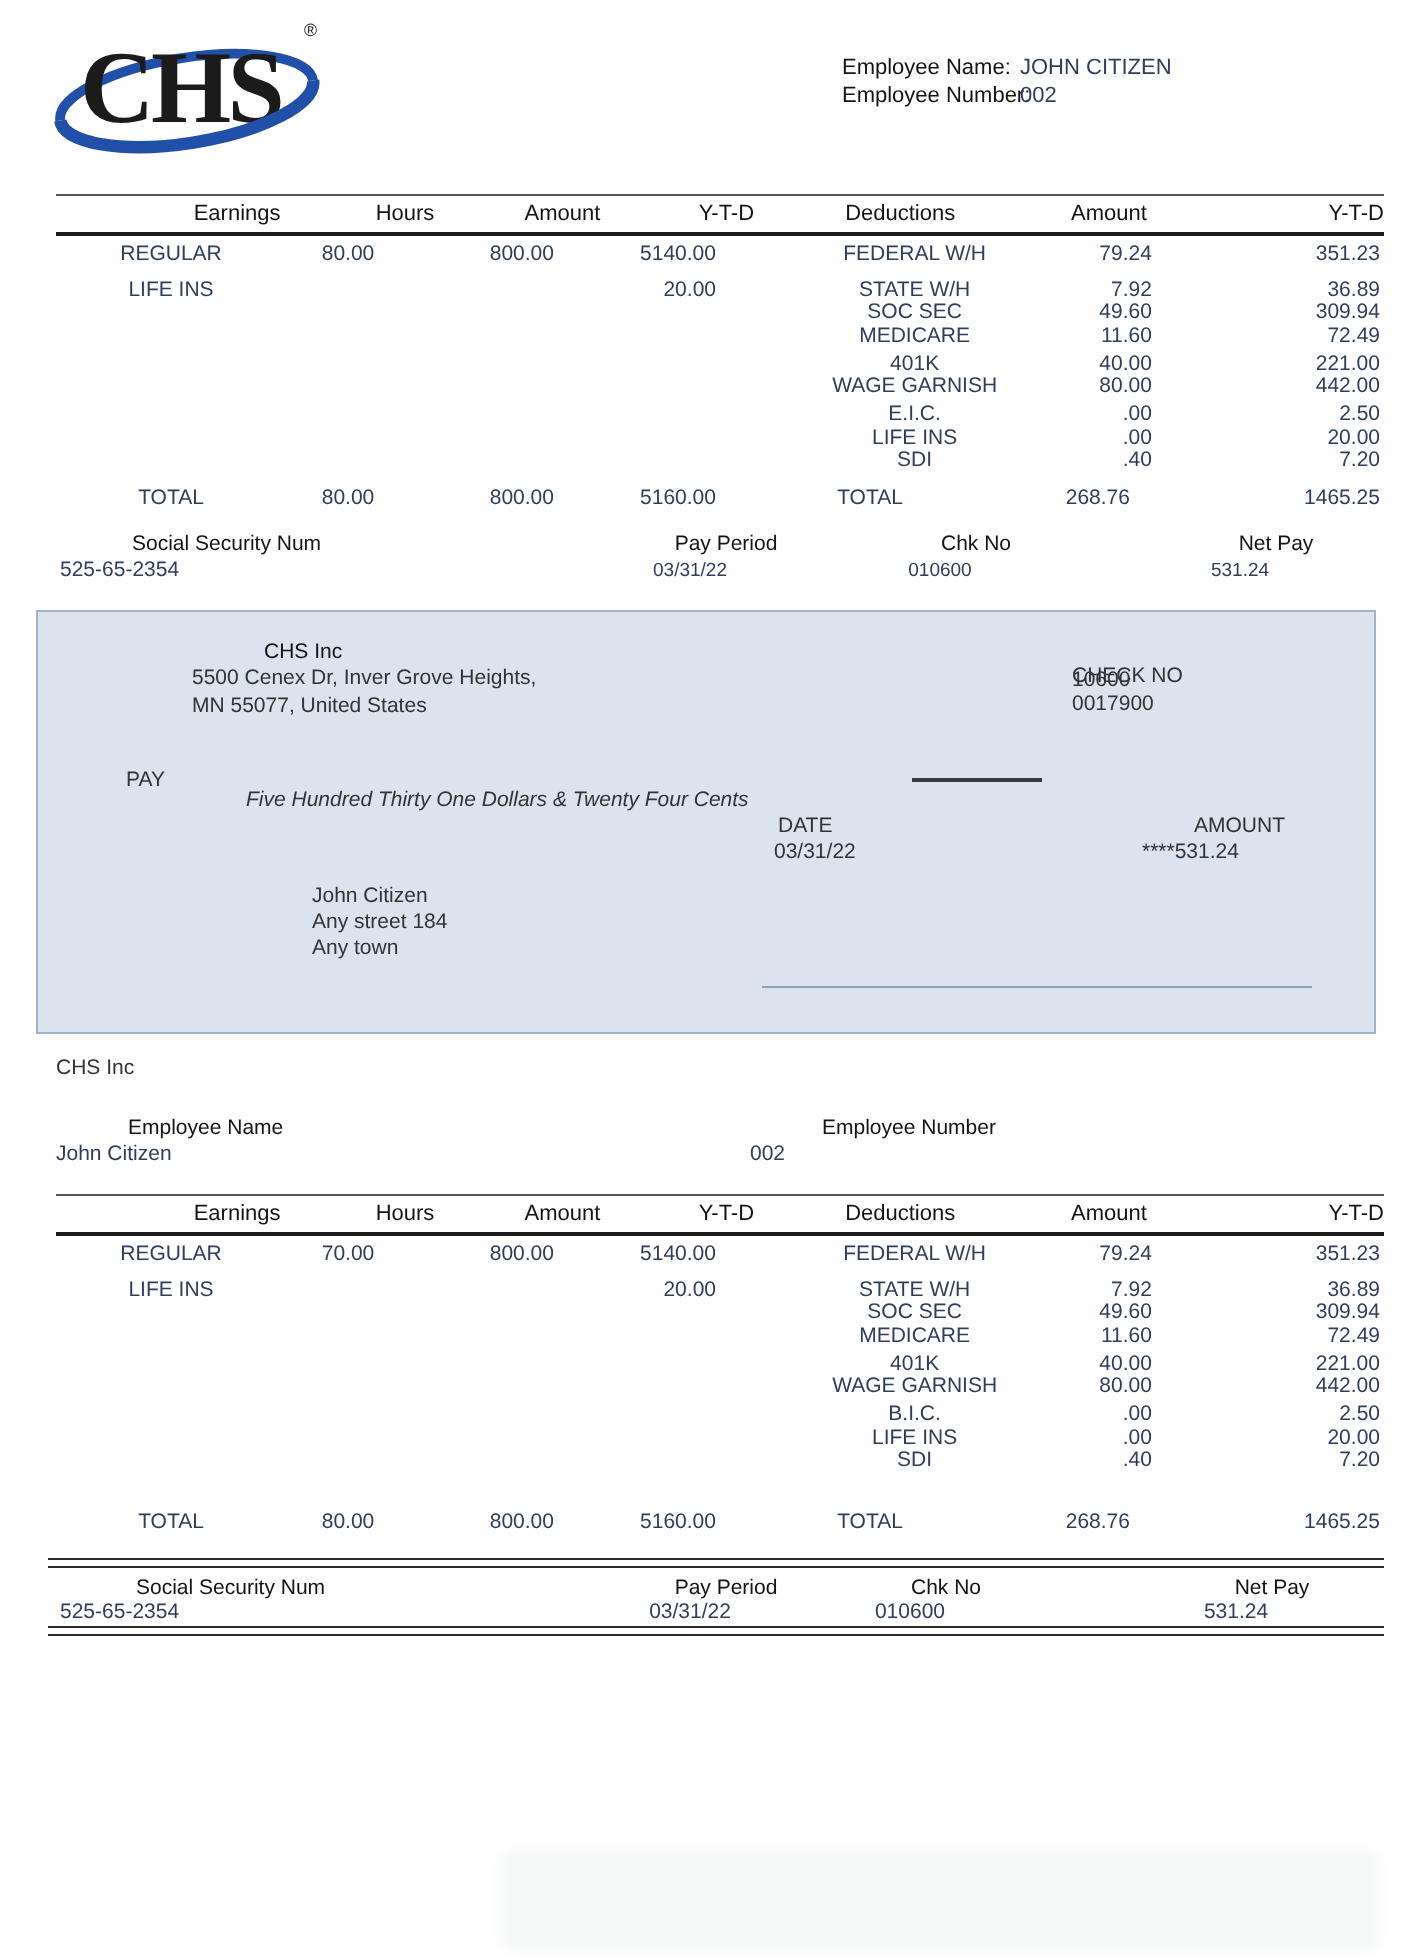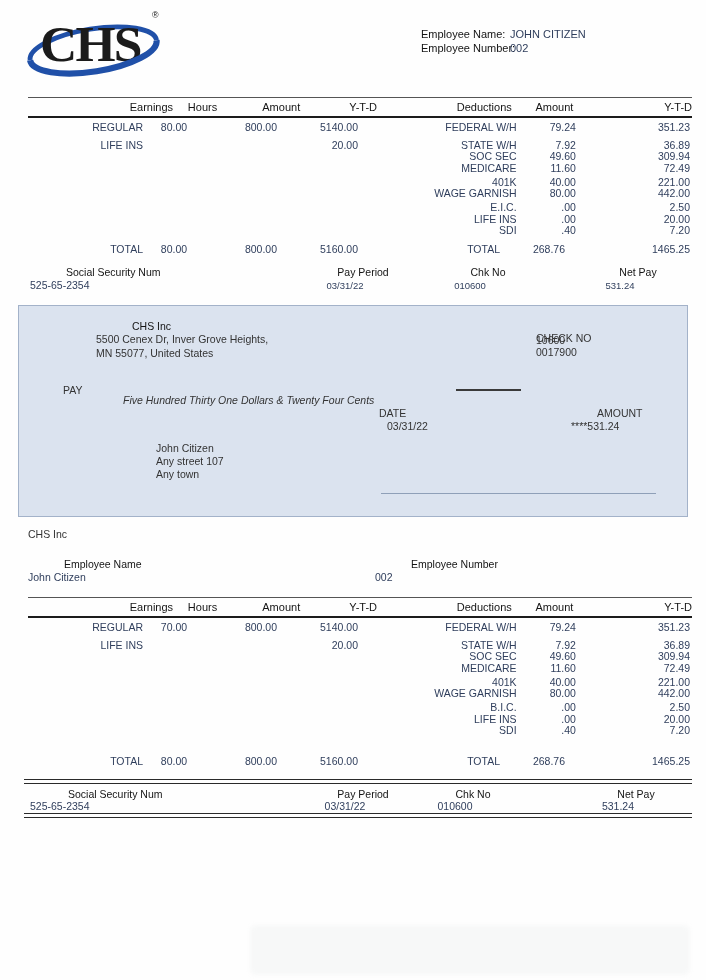--- a/index.html
+++ b/index.html
@@ -17,26 +17,26 @@
   .blue { color:#2f3e5c; }
   .dark { color:#333; }
 
   
   .hline  { position:absolute; height:1px; background:#555; }
   .hthick { position:absolute; height:2px; background:#1c1c1c; }
   .dline  { position:absolute; height:5px; border-top:1.6px solid #2a2a2a; border-bottom:1.6px solid #2a2a2a; }
 
   
   .frow { display:flex; align-items:baseline; }
-  .c-elabel { width:115px; text-align:right; }
+  .c-elabel { width:115px; text-align:center; }
   .c-hours  { width:62px;  text-align:center; }
   .c-amt    { width:72px;  text-align:right; }
   .c-ytd    { width:81px;  text-align:right; }
   .c-sp     { width:12px; }
-  .c-dlabel { width:130px; text-align:right; }
+  .c-dlabel { width:130px; text-align:center; }
   .c-damt   { width:65px;  text-align:right; }
   .c-dytd   { width:125px; text-align:right; }
 
   .erow { height:11.5px; }
   .drow { height:11.5px; display:flex;padding-left:28px; }
   .gap6 { margin-top:6px; }
   .gap3 { margin-top:2.5px; }
 
   
   .check-box {
@@ -175,27 +175,27 @@
     <div class="abs t105 dark" style="left:77px;top:41px;">MN 55077, United States</div>
 
     <div class="abs t105 dark" style="left:517px;top:28px;">10600</div>
     <div class="abs t105 dark" style="left:517px;top:26px;">CHECK NO</div>
     <div class="abs t105 dark" style="left:517px;top:40px;">0017900</div>
 
     <div class="abs t105 dark" style="left:44px;top:78px;">PAY</div>
     <div class="abs t105 dark italic" style="left:104px;top:88px;">Five Hundred Thirty One Dollars &amp; Twenty Four Cents</div>
     <div class="dash-line" style="left:437px;top:83px;width:65px;"></div>
 
-    <div class="abs t105 dark" style="left:360px;top:101px;">DATE</div>
+    <div class="abs t105 dark" style="left:370px;top:101px;">DATE</div>
     <div class="abs t105 dark" style="left:368px;top:114px;">03/31/22</div>
     <div class="abs t105 dark" style="left:578px;top:101px;">AMOUNT</div>
     <div class="abs t105 dark" style="left:552px;top:114px;">****531.24</div>
 
     <div class="abs t105 dark" style="left:137px;top:136px;">John Citizen</div>
-    <div class="abs t105 dark" style="left:137px;top:149px;">Any street 107</div>
+    <div class="abs t105 dark" style="left:137px;top:149px;">Any street 184</div>
     <div class="abs t105 dark" style="left:137px;top:162px;">Any town</div>
 
     <div class="sig-line" style="left:362px;top:187px;width:275px;"></div>
   </div>
 
   <div class="abs t105 dark" style="left:28px;top:528px;">CHS Inc</div>
 
   <div class="abs t105 bold" style="left:28px;top:558px;">Employee Name</div>
   <div class="abs t105" style="left:28px;top:571px;">John Citizen</div>
   <div class="abs t105 bold" style="left:375px;top:558px;">Employee Number</div>

